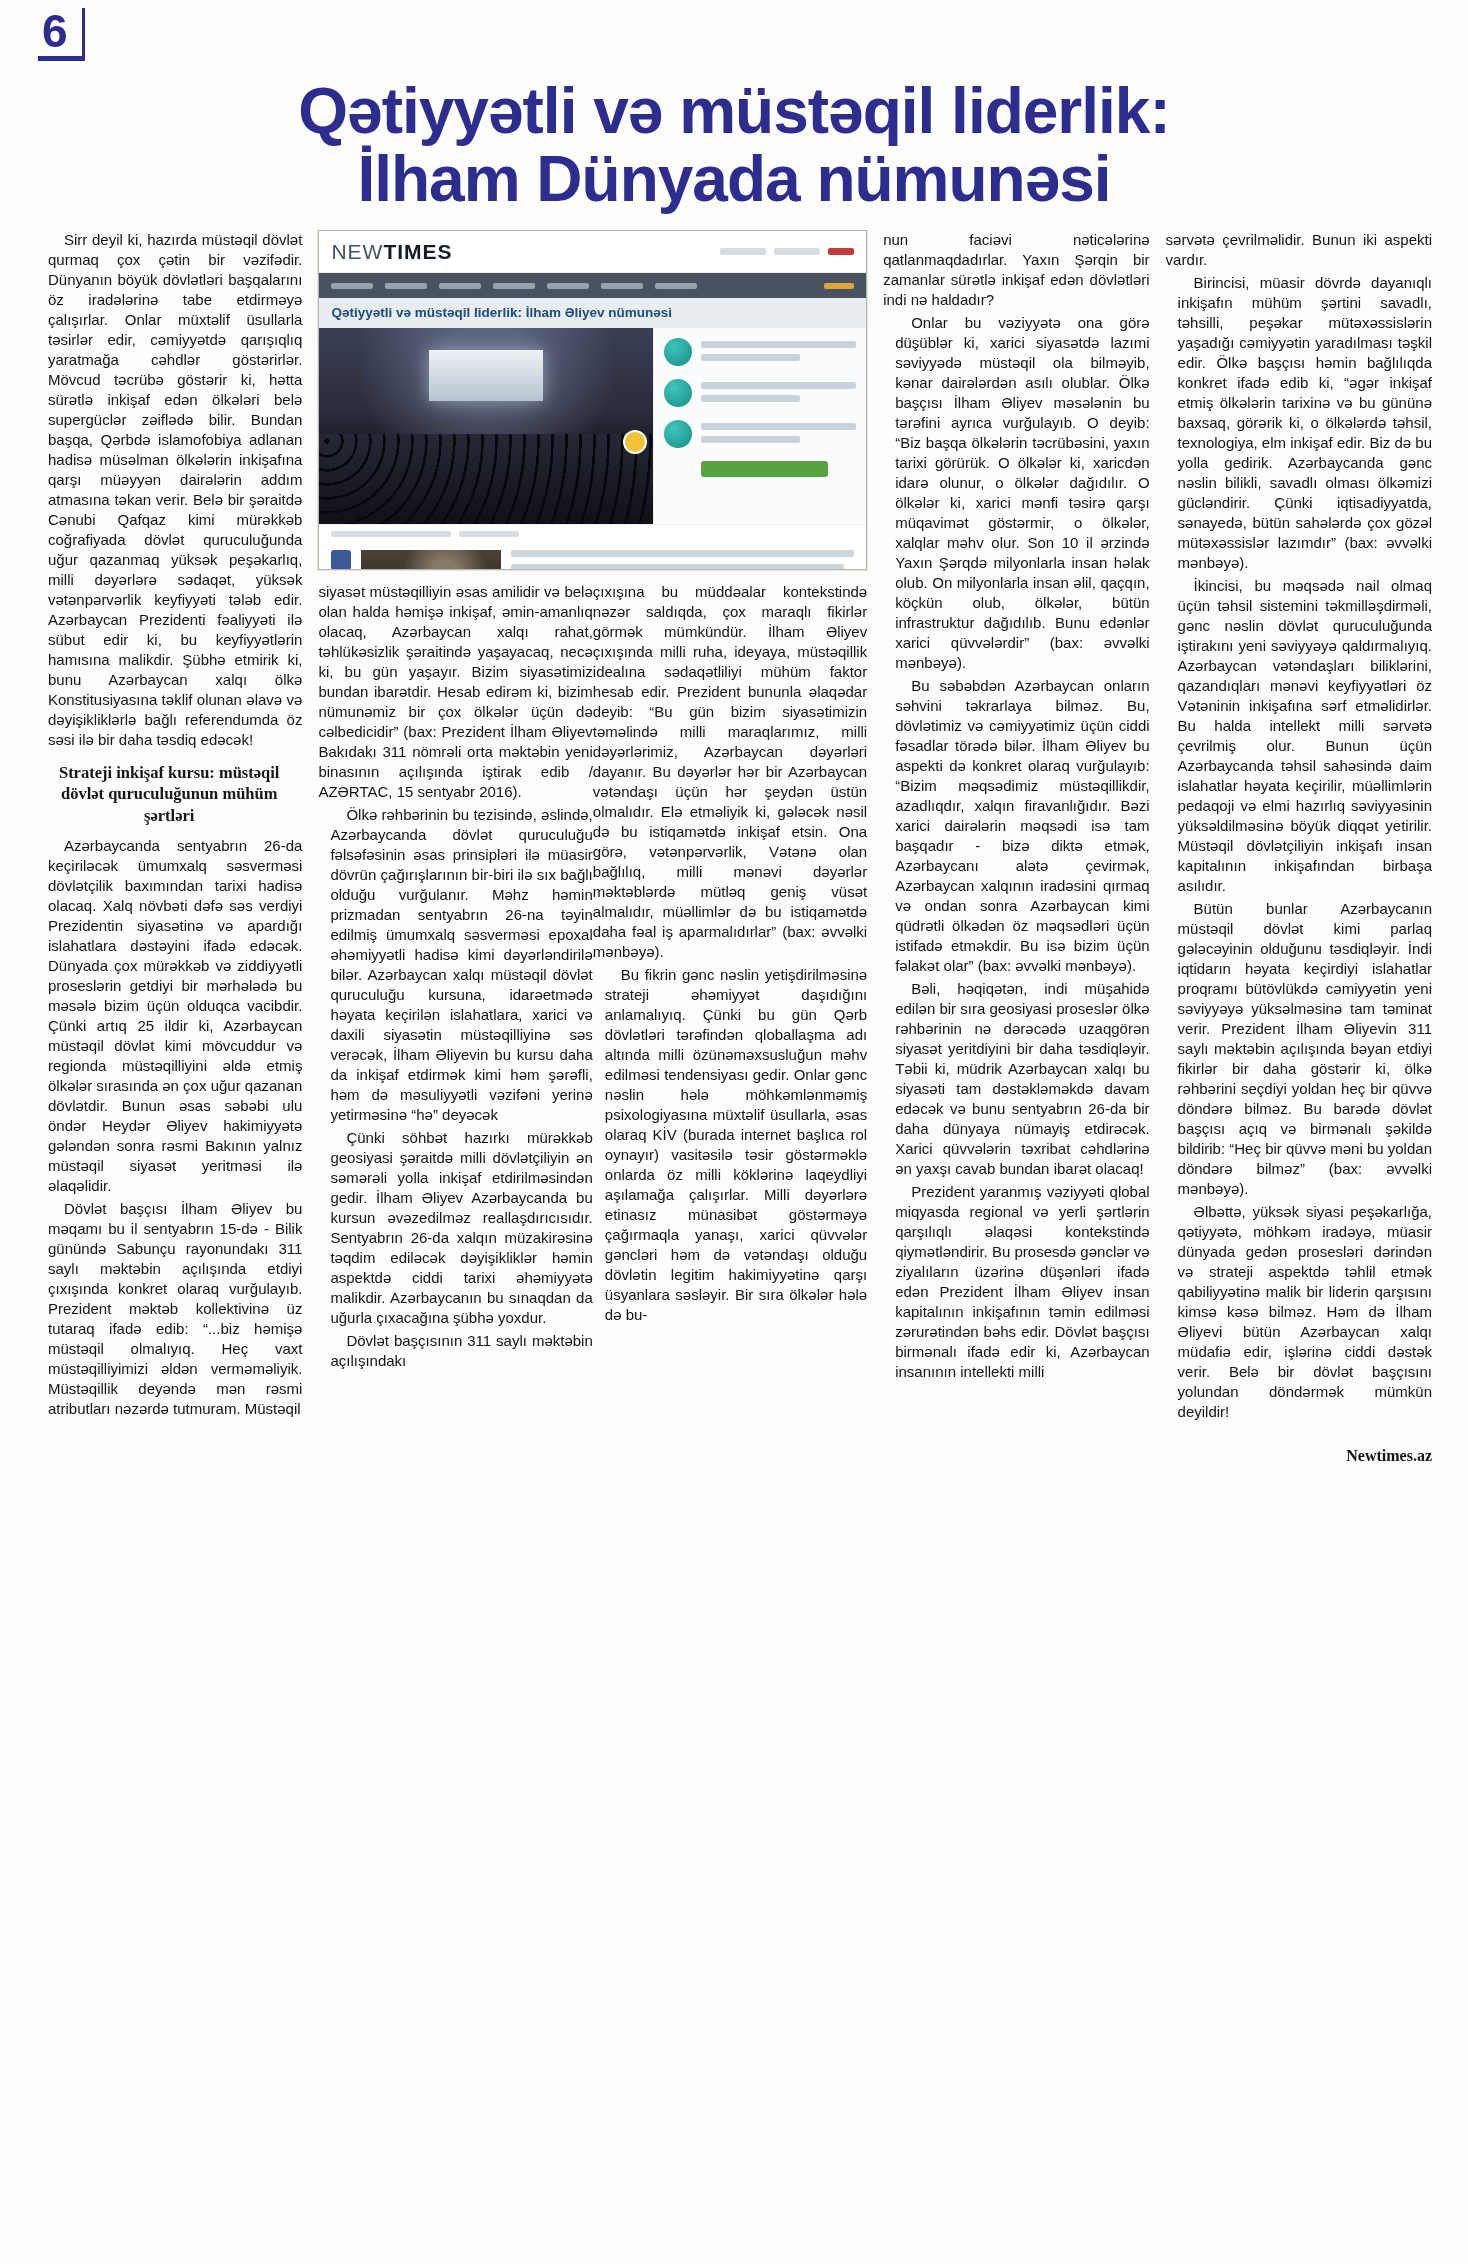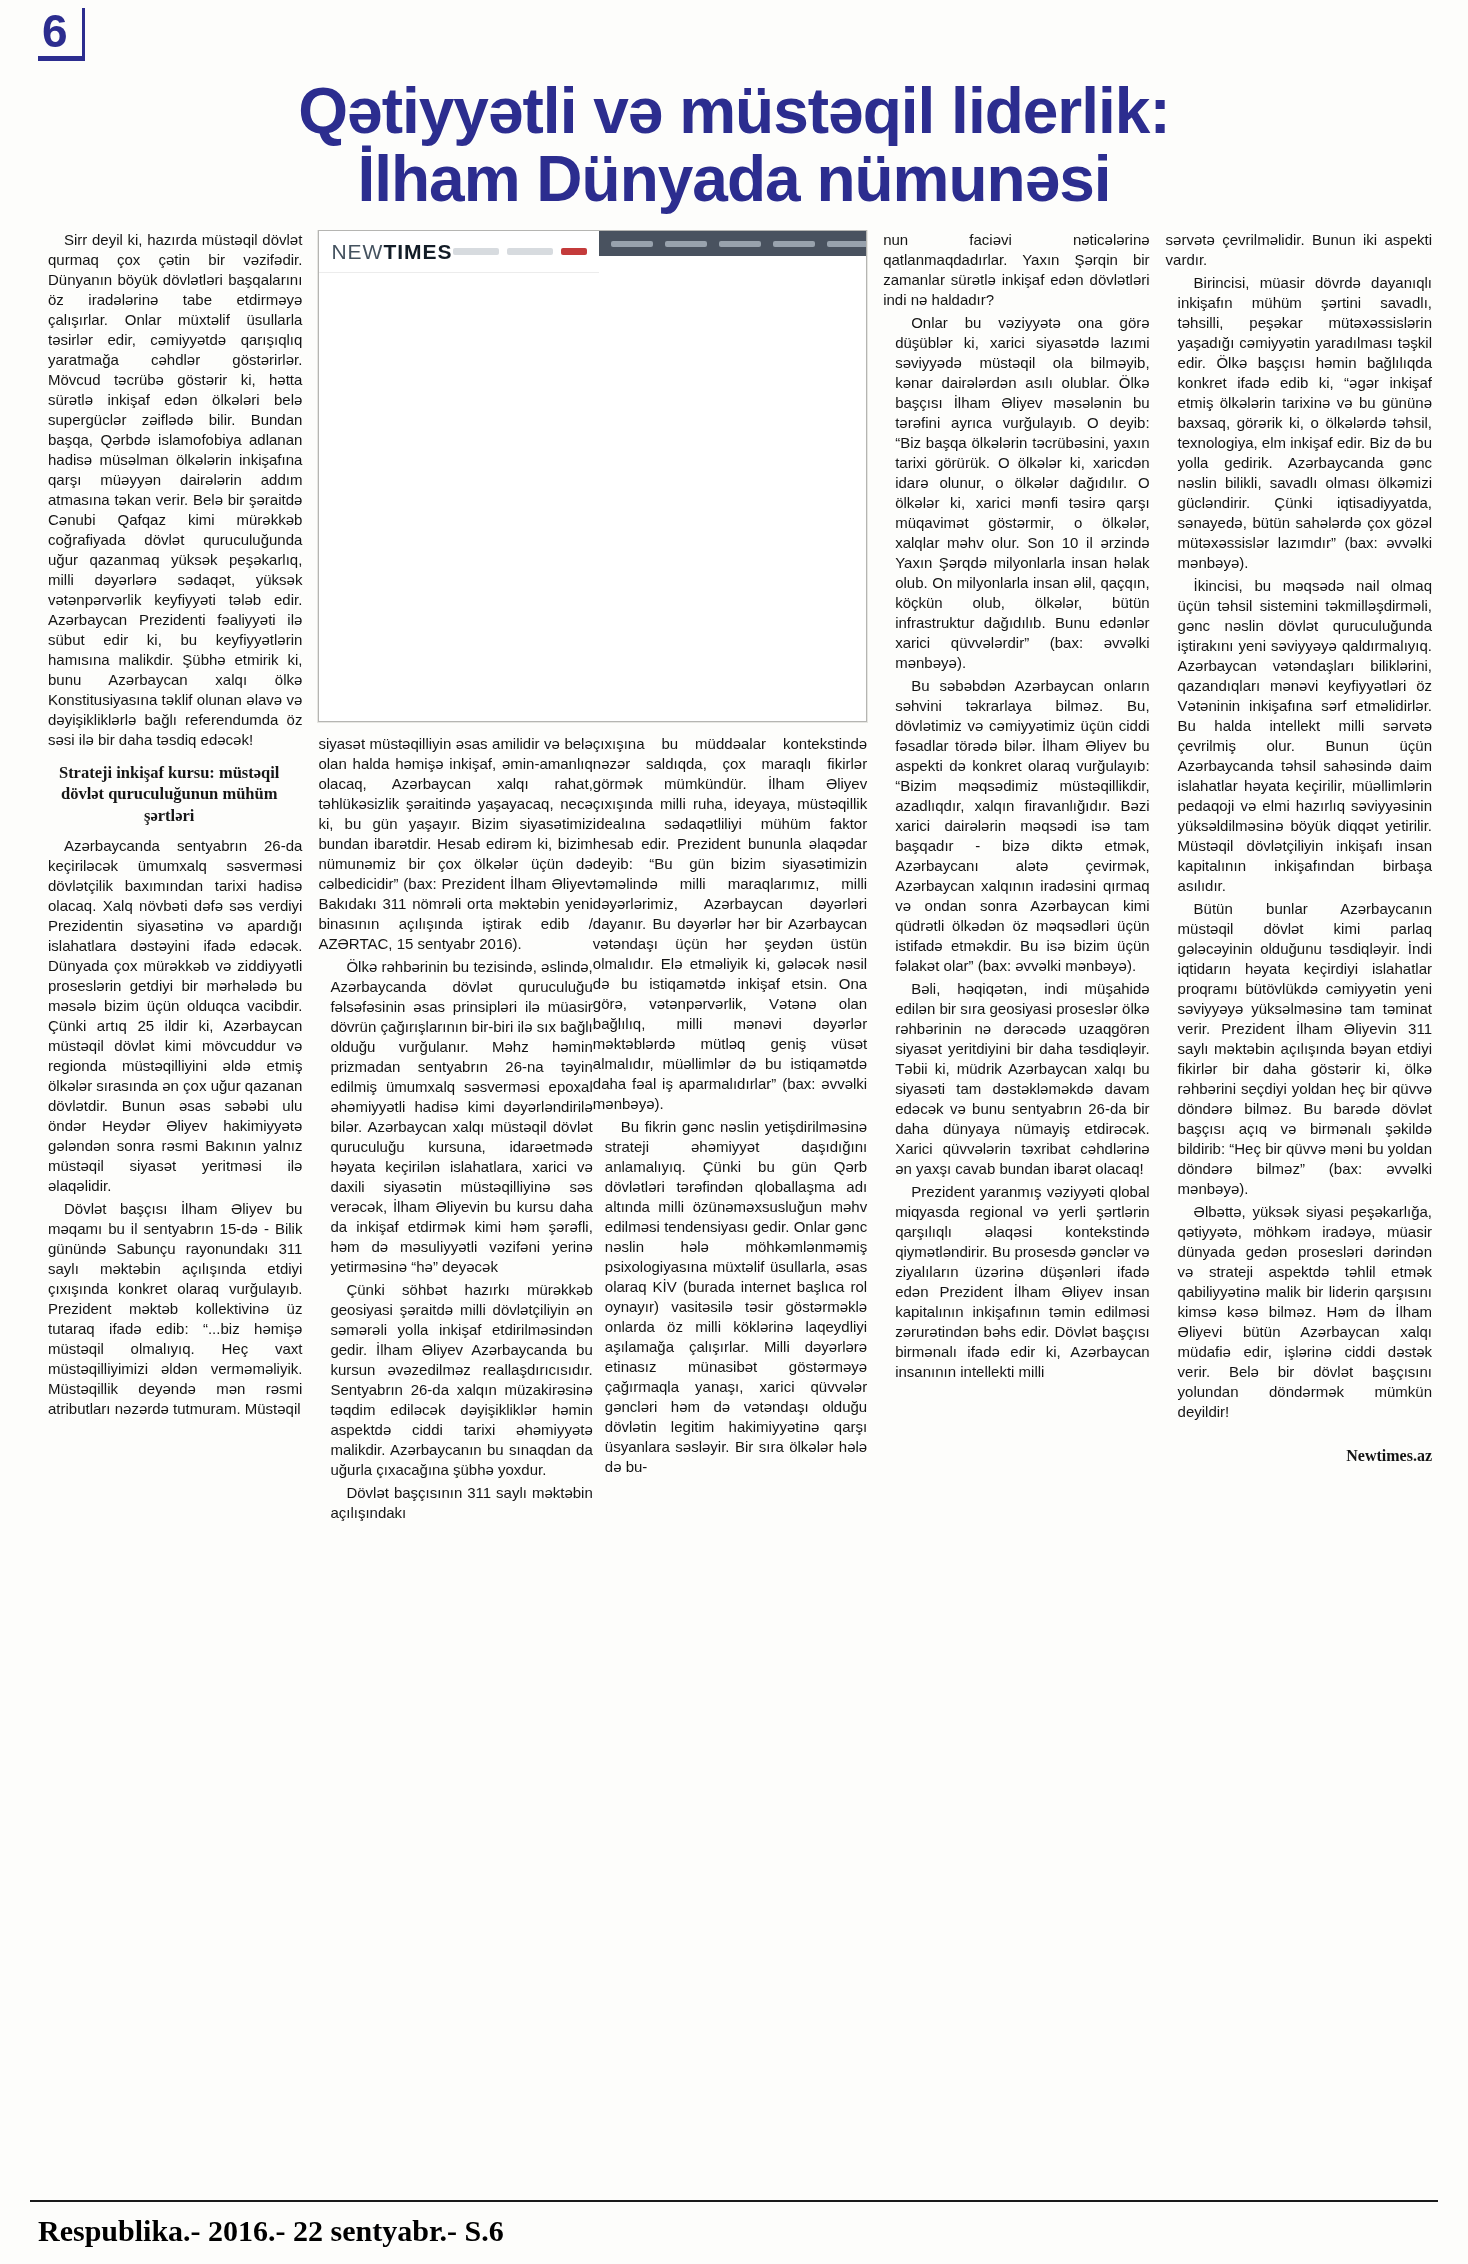--- a/index.html
+++ b/index.html
@@ -65,25 +65,25 @@
   .source {
     text-align: right;
     font-family: "Liberation Serif", serif;
     font-weight: bold;
     font-size: 16px;
     margin-top: 24px;
   }
 
   
   .shot {
-    width: 100%; height: 492px;
+    width: 100%; height: 340px;
     border: 1px solid #b5b5b2;
     background: #ffffff;
     margin-bottom: 12px;
-    display: flex; flex-direction: row;
+    display: flex; flex-direction: column;
     overflow: hidden;
     box-shadow: 0 0 0 1px #e6e6e2;
   }
   .shot-header {
     height: 42px; flex: 0 0 42px;
     display: flex; align-items: center; justify-content: space-between;
     padding: 0 12px;
     border-bottom: 1px solid #ececec;
   }
   .shot-logo { font-size: 21px; letter-spacing: 1px; color: #1e2a36; }
@@ -344,18 +344,14 @@
       <p class="para">sərvətə çevrilməlidir. Bunun iki aspekti vardır.</p>
       <p class="para indent">Birincisi, müasir dövrdə dayanıqlı inkişafın mühüm şərtini savadlı, təhsilli, peşəkar mütəxəssislərin yaşadığı cəmiyyətin yaradılması təşkil edir. Ölkə başçısı həmin bağlılıqda konkret ifadə edib ki, “əgər inkişaf etmiş ölkələrin tarixinə və bu gününə baxsaq, görərik ki, o ölkələrdə təhsil, texnologiya, elm inkişaf edir. Biz də bu yolla gedirik. Azərbaycanda gənc nəslin bilikli, savadlı olması ölkəmizi gücləndirir. Çünki iqtisadiyyatda, sənayedə, bütün sahələrdə çox gözəl mütəxəssislər lazımdır” (bax: əvvəlki mənbəyə).</p>
       <p class="para indent">İkincisi, bu məqsədə nail olmaq üçün təhsil sistemini təkmilləşdirməli, gənc nəslin dövlət quruculuğunda iştirakını yeni səviyyəyə qaldırmalıyıq. Azərbaycan vətəndaşları biliklərini, qazandıqları mənəvi keyfiyyətləri öz Vətəninin inkişafına sərf etməlidirlər. Bu halda intellekt milli sərvətə çevrilmiş olur. Bunun üçün Azərbaycanda təhsil sahəsində daim islahatlar həyata keçirilir, müəllimlərin pedaqoji və elmi hazırlıq səviyyəsinin yüksəldilməsinə böyük diqqət yetirilir. Müstəqil dövlətçiliyin inkişafı insan kapitalının inkişafından birbaşa asılıdır.</p>
       <p class="para indent">Bütün bunlar Azərbaycanın müstəqil dövlət kimi parlaq gələcəyinin olduğunu təsdiqləyir. İndi iqtidarın həyata keçirdiyi islahatlar proqramı bütövlükdə cəmiyyətin yeni səviyyəyə yüksəlməsinə tam təminat verir. Prezident İlham Əliyevin 311 saylı məktəbin açılışında bəyan etdiyi fikirlər bir daha göstərir ki, ölkə rəhbərini seçdiyi yoldan heç bir qüvvə döndərə bilməz. Bu barədə dövlət başçısı açıq və birmənalı şəkildə bildirib: “Heç bir qüvvə məni bu yoldan döndərə bilməz” (bax: əvvəlki mənbəyə).</p>
       <p class="para indent">Əlbəttə, yüksək siyasi peşəkarlığa, qətiyyətə, möhkəm iradəyə, müasir dünyada gedən prosesləri dərindən və strateji aspektdə təhlil etmək qabiliyyətinə malik bir liderin qarşısını kimsə kəsə bilməz. Həm də İlham Əliyevi bütün Azərbaycan xalqı müdafiə edir, işlərinə ciddi dəstək verir. Belə bir dövlət başçısını yolundan döndərmək mümkün deyildir!</p>
       <p class="source">Newtimes.az</p>
     </section>
 
   </main>
 
-  <footer class="page-footer">
-    <div class="footer-rule"></div>
-    <div class="citation">Respublika.- 2016.- 22 sentyabr.- S.6</div>
-  </footer>
 
 </div>
 
 </body></html>

